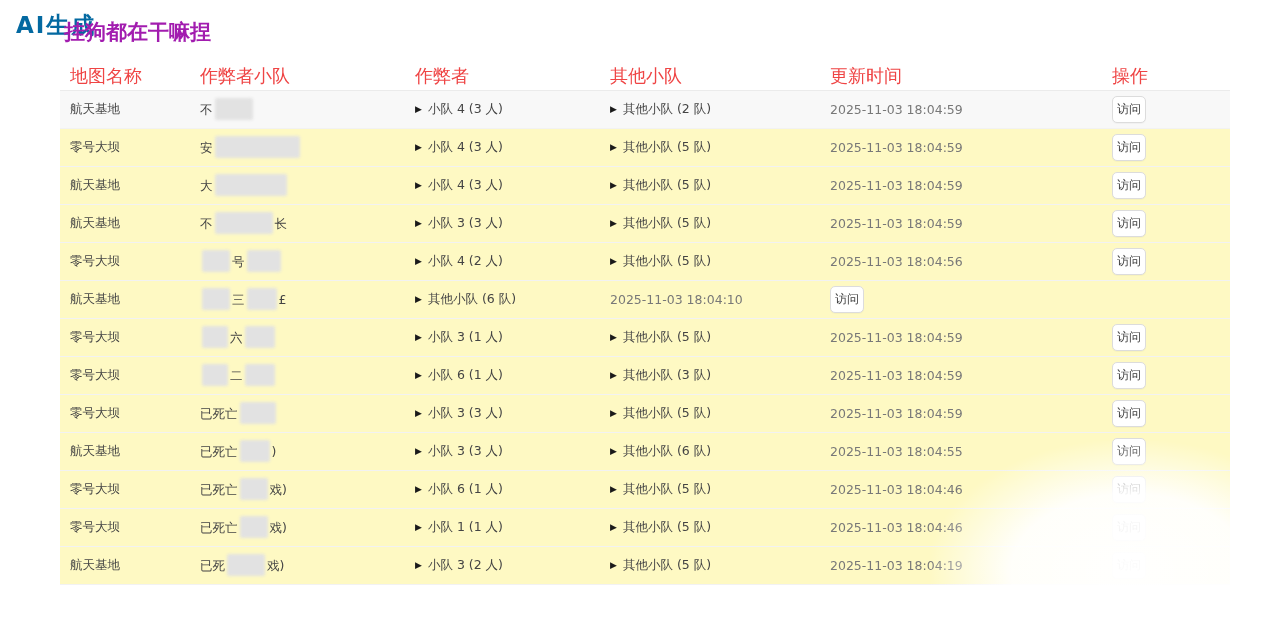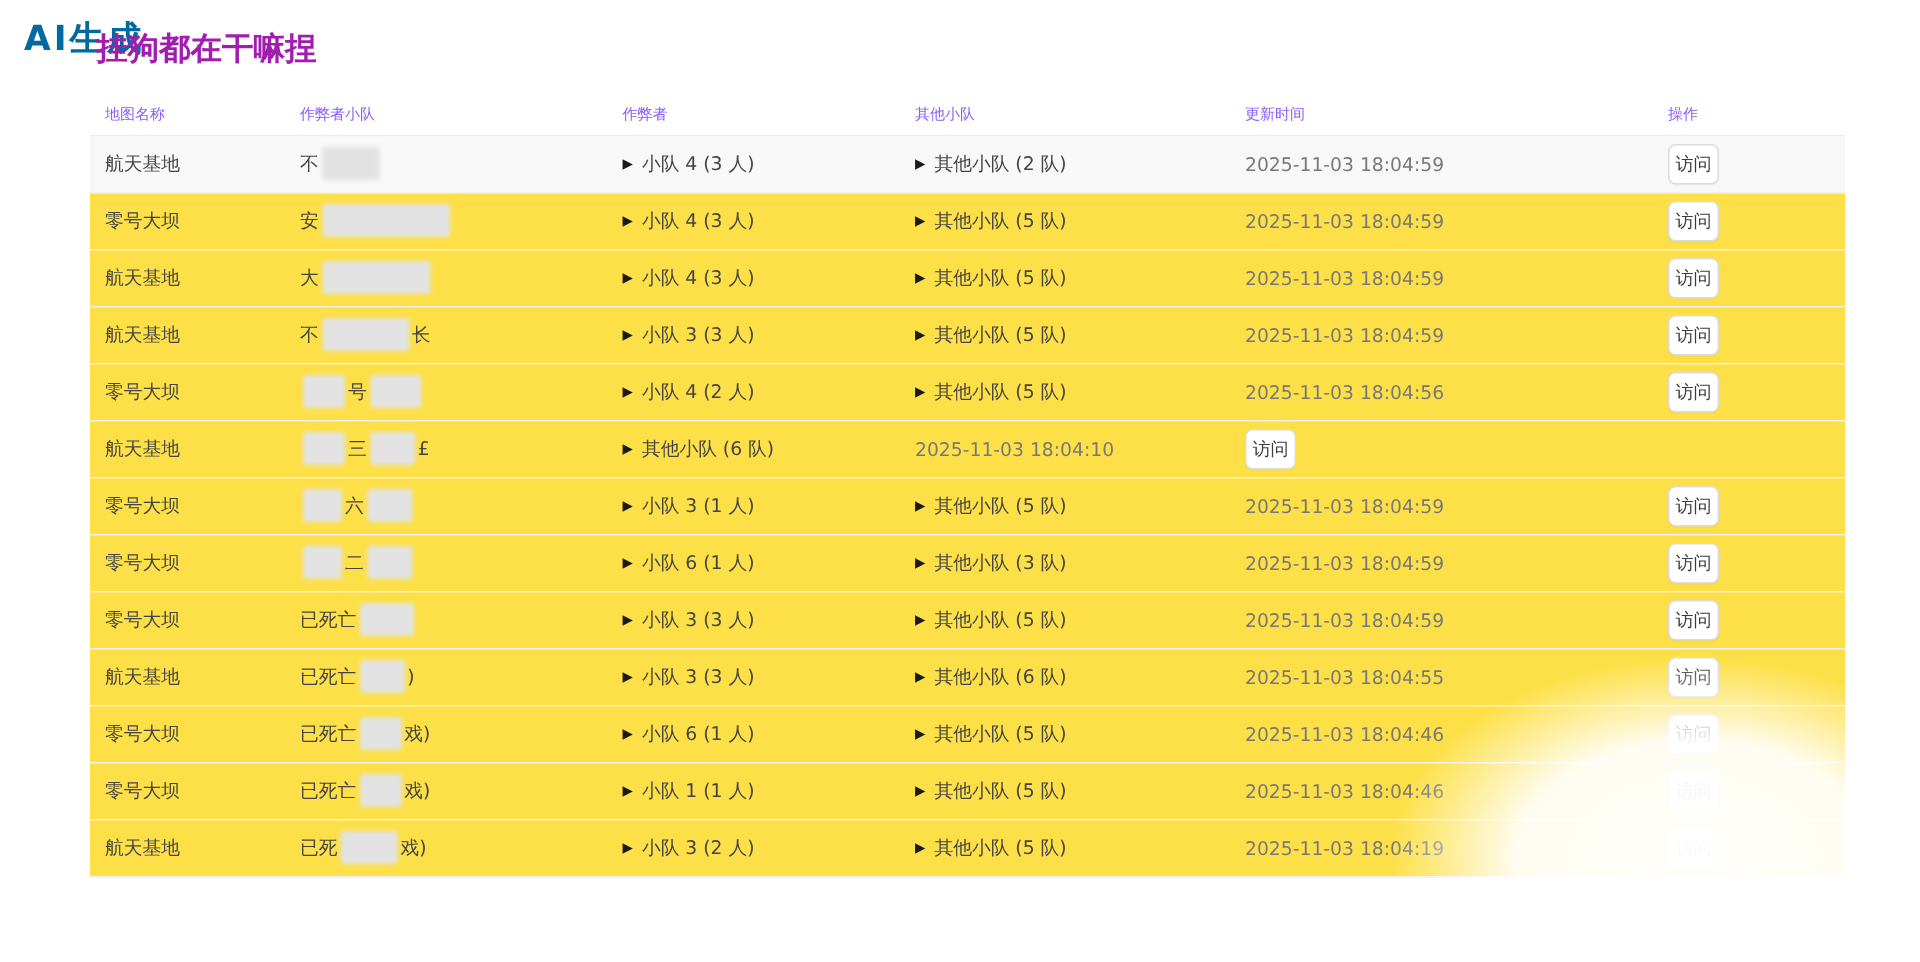--- a/index.html
+++ b/index.html
@@ -34,29 +34,29 @@
   .tr, .thead-row {
     display: grid;
     grid-template-columns: 130px 215px 195px 220px 282px 1fr;
     align-items: center;
   }
   .thead-row {
     height: 30px;
     border-bottom: 1px solid #ebebeb;
   }
   .th {
-    font-size: 10px;
-    color: #8b5cf6;
+    font-size: 18px;
+    color: #ef4444;
     padding-left: 10px;
     white-space: nowrap;
   }
   .tr {
     height: 38px;
     border-bottom: 1px solid #f2f2f2;
-    background: #fde047;
+    background: #fef9c3;
   }
   .tbody .tr:first-child { background: #f8f8f8; }
   .td {
     font-size: 12.5px;
     color: #444;
     padding-left: 10px;
     white-space: nowrap;
     overflow: visible;
   }
   .col-time { color: #787878; }

